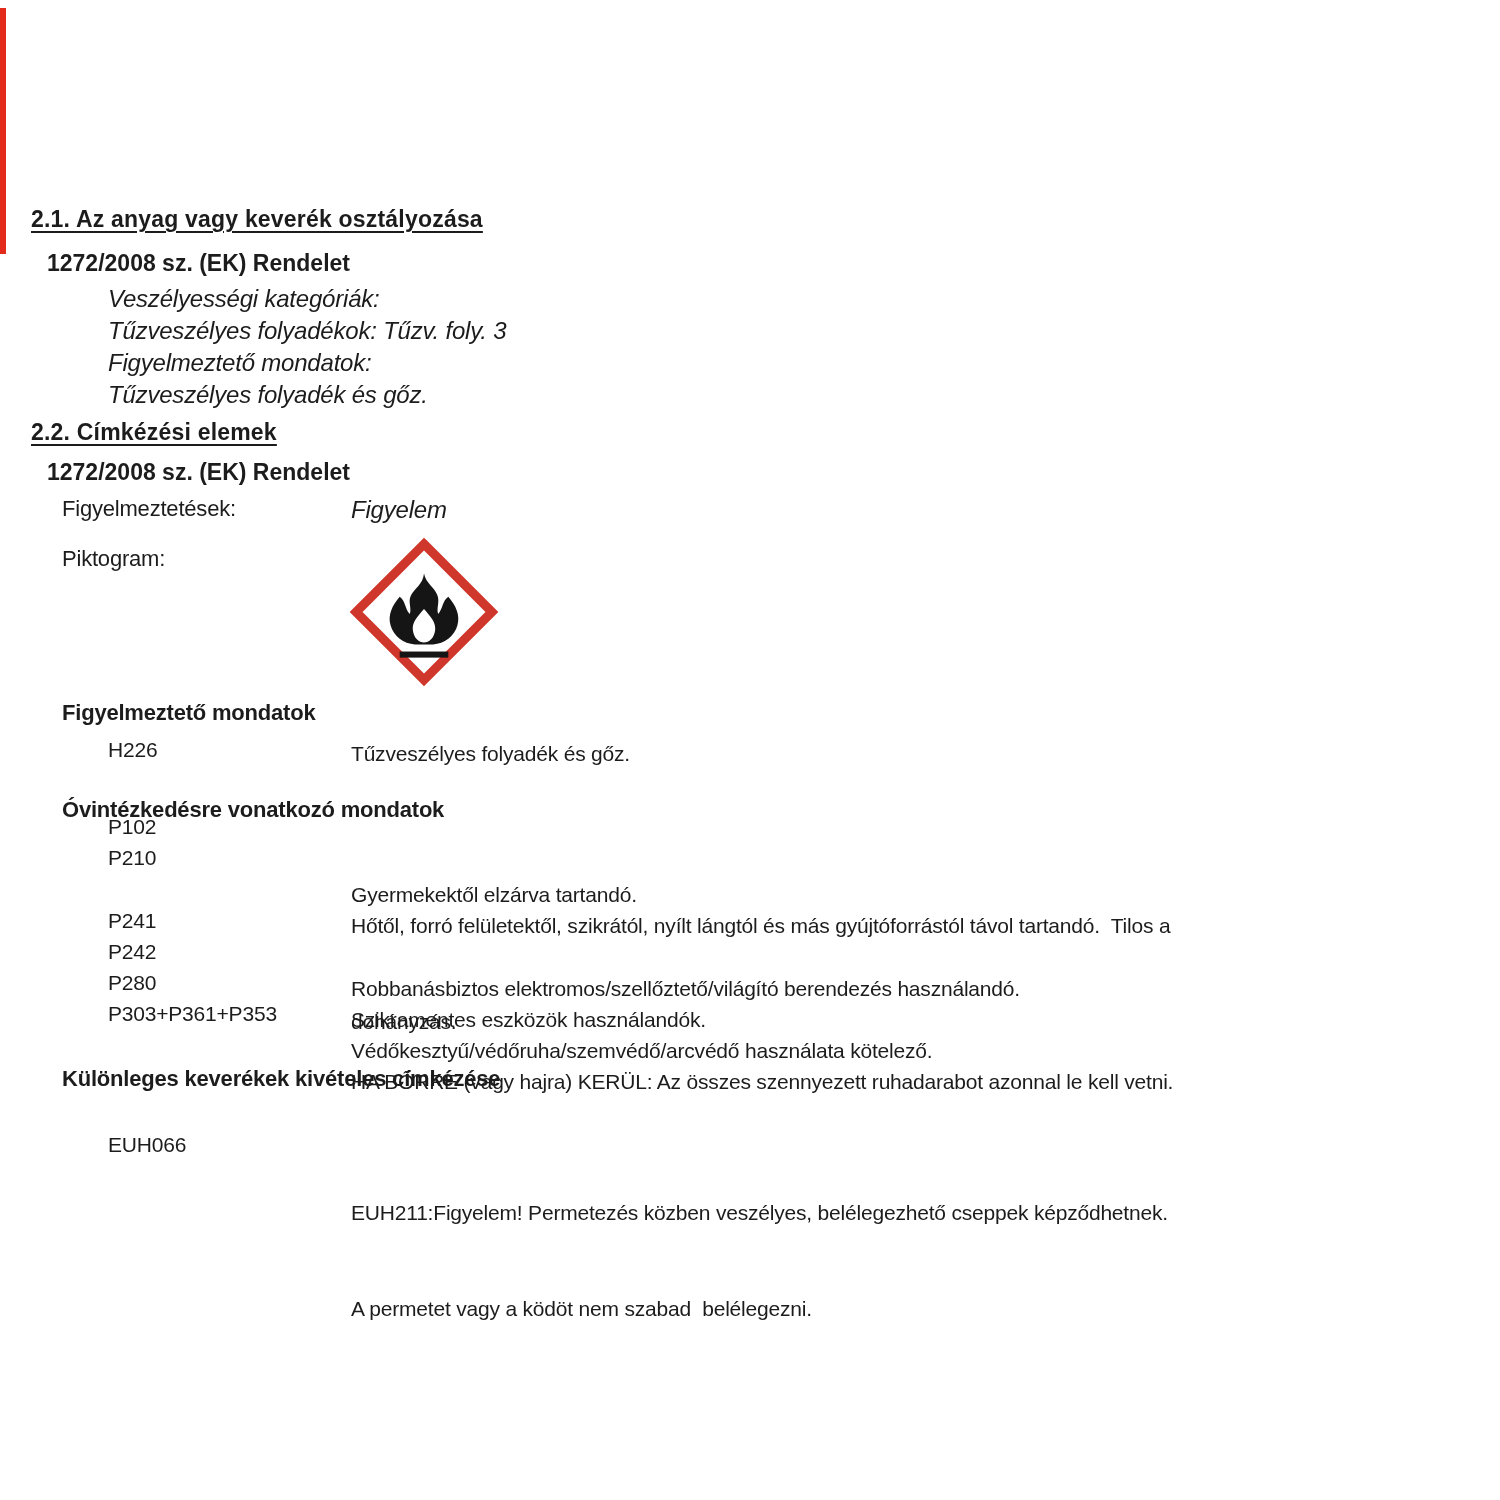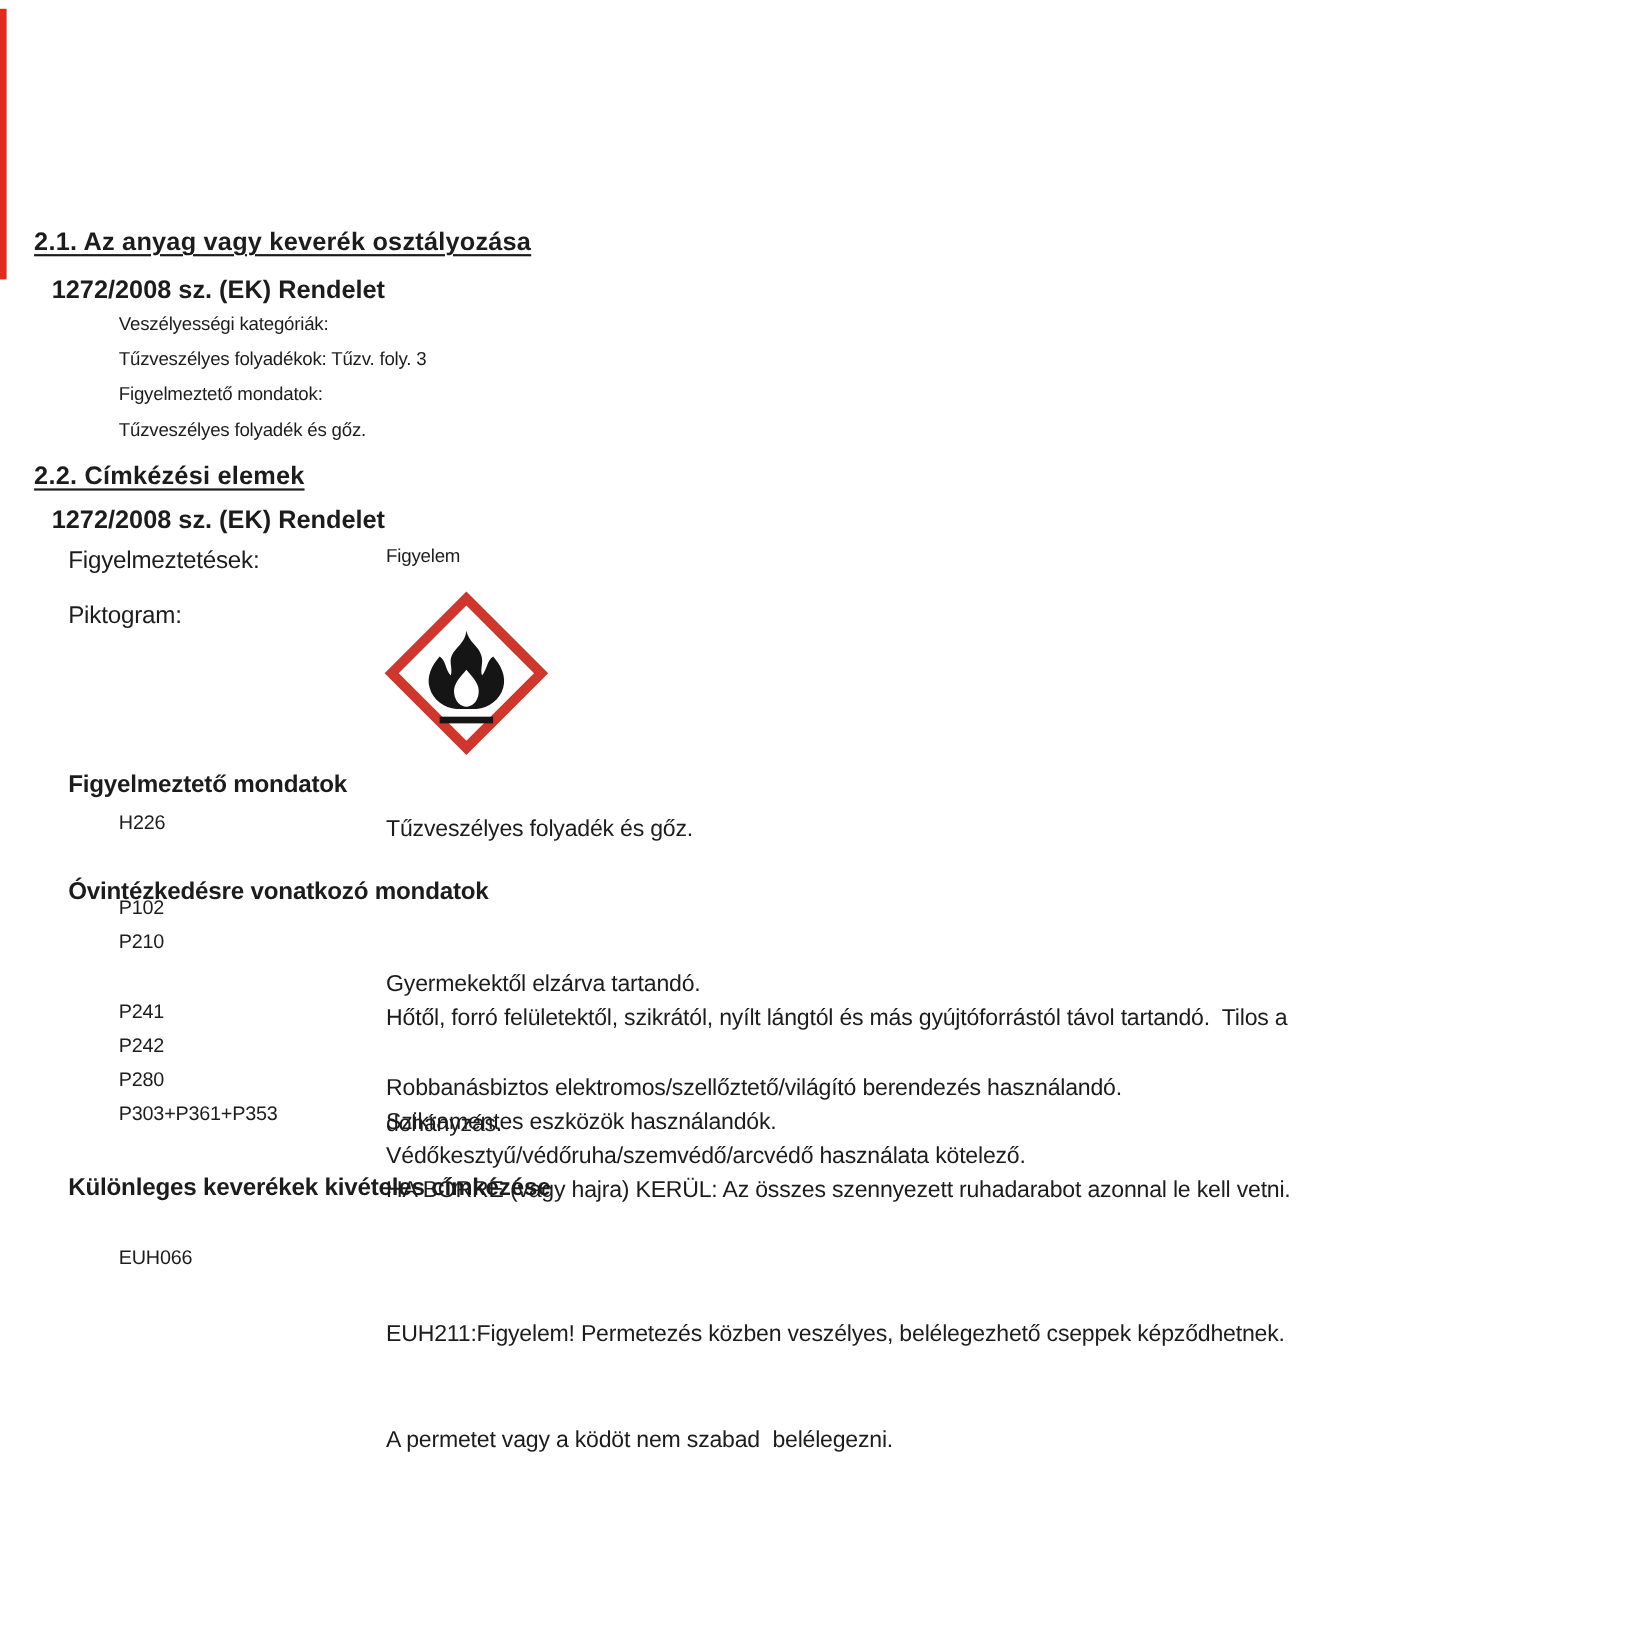--- a/index.html
+++ b/index.html
@@ -5,22 +5,22 @@
   html,body{margin:0;padding:0;}
   body{
     width:1500px;height:1500px;background:#ffffff;position:relative;
     font-family:"Liberation Sans", sans-serif;color:#1c1c1c;overflow:hidden;
   }
   .abs{position:absolute;}
   .red-mark{position:absolute;left:0;top:8px;width:6px;height:246px;background:#e22b1d;}
   .h-sec{font-weight:bold;font-size:23px;letter-spacing:.2px;text-decoration:underline;text-decoration-thickness:2px;text-underline-offset:4px;white-space:nowrap;}
   .h-reg{font-weight:bold;font-size:23px;white-space:nowrap;}
   .h-sub{font-weight:bold;font-size:22px;letter-spacing:-.2px;white-space:nowrap;}
-  .body-line{font-size:17px;letter-spacing:-.2px;white-space:pre;}
-  .code{font-size:18px;letter-spacing:-.2px;white-space:pre;}
+  .body-line{font-size:24px;letter-spacing:-.2px;white-space:pre;font-style:italic;}
+  .code{font-size:21px;letter-spacing:-.2px;white-space:pre;}
   .desc{font-size:21px;letter-spacing:-.2px;line-height:32px;white-space:pre-wrap;width:1000px;}
   .desc div{white-space:pre-wrap;}
   .label-bold{font-weight:normal;font-size:22px;letter-spacing:-.2px;white-space:nowrap;}
   .pictogram{width:150px;height:150px;}
 </style>
 </head>
 <body>
 
 <div class="red-mark"></div>
 

